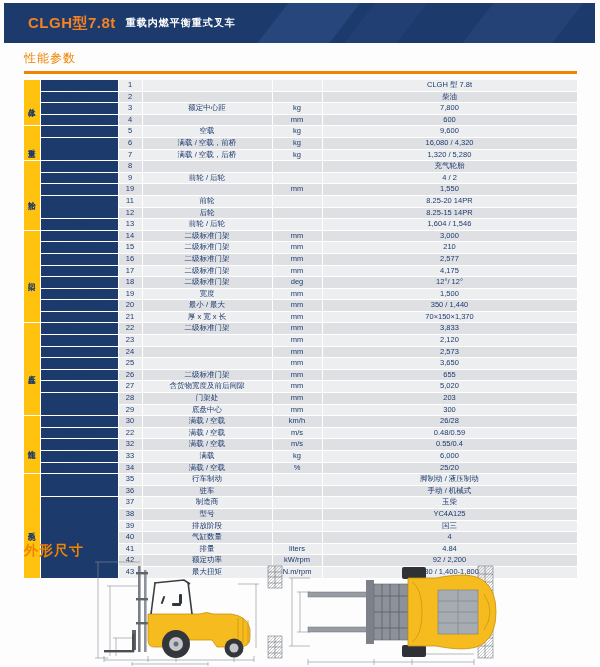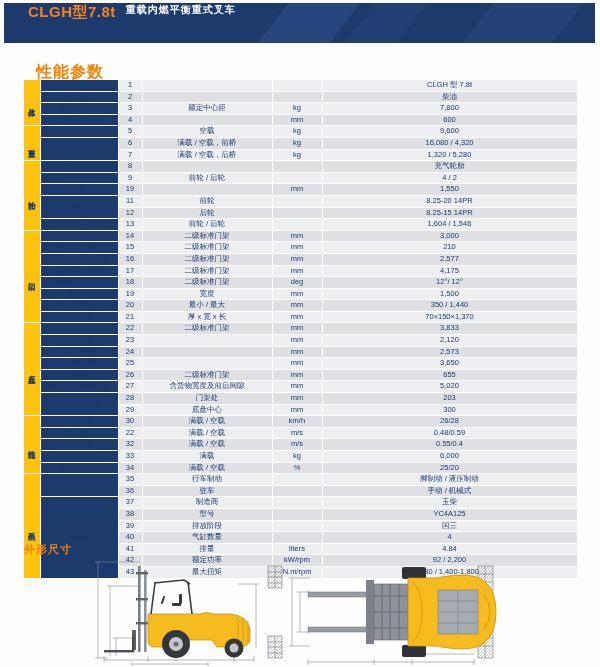--- a/index.html
+++ b/index.html
@@ -4,39 +4,39 @@
 <style>
   html,body{margin:0;padding:0;}
   body{width:600px;height:667px;background:#fdfdfd;font-family:"Liberation Sans","DejaVu Sans",sans-serif;}
   .page{position:relative;width:600px;height:667px;background:#fdfdfd;overflow:hidden;}
 
   .hdr{position:absolute;left:4px;top:3px;width:591px;height:40px;background:#1d3a6d;overflow:hidden;}
   .hdr .stripe{position:absolute;top:-15px;height:80px;transform:skewX(-38deg);}
   .hdr .s1{left:265px;width:72px;background:#27467b;}
   .hdr .s2{left:352px;width:52px;background:#223f73;}
   .hdr .s3{left:470px;width:90px;background:#254277;}
-  .hdr-text{position:absolute;left:24px;top:0;height:40px;display:flex;gap:10px;z-index:2;}
+  .hdr-text{position:absolute;left:24px;top:0;height:40px;display:flex;align-items:center;gap:10px;z-index:2;}
   .model{color:#f58220;font-size:15px;font-weight:bold;letter-spacing:.5px;}
   .htitle{color:#ffffff;font-size:10px;font-weight:bold;letter-spacing:1px;}
 
   .section-head{position:absolute;left:24px;top:50px;width:553px;}
-  .section-head h2{margin:12px;color:#f08300;font-size:16px;font-weight:bold;letter-spacing:1px;}
+  .section-head h2{margin:0;color:#f08300;font-size:12px;font-weight:normal;letter-spacing:1px;}
   .rule{margin-top:4px;height:3px;background:#f08300;}
 
   table.spec{position:absolute;left:24px;top:80px;width:553px;border-collapse:collapse;table-layout:fixed;}
   table.spec td{font-size:7.5px;color:#1d3a6d;text-align:center;padding:0;height:10.6px;line-height:10.6px;
     border-right:1px solid #fff;border-bottom:1px solid #fff;overflow:hidden;white-space:nowrap;}
   tr.odd td{background:#edeef0;}
   tr.even td{background:#dfe0e3;}
   td.cat{background:#ffc20e !important;color:#1d3a6d;font-weight:bold;vertical-align:middle;}
   td.cat span{writing-mode:vertical-lr;text-orientation:upright;letter-spacing:1px;display:inline-block;line-height:15px;}
   td.param{background:#1d3a6d !important;color:#ffffff;font-size:7px;vertical-align:middle;line-height:8px;white-space:normal;}
   td.num{text-align:left;padding-left:5px;}
 
-  .draw-title{position:absolute;left:24px;top:542px;margin:0;color:#f08300;font-size:11px;font-weight:bold;letter-spacing:1px;}
+  .draw-title{position:absolute;left:24px;top:542px;margin:0;color:#f08300;font-size:14px;font-weight:bold;letter-spacing:1px;}
   .drawings{position:absolute;left:0;top:556px;width:600px;height:111px;}
   .svg-side{position:absolute;left:88px;top:0;}
   .svg-top{position:absolute;left:262px;top:6px;}
 </style>
 </head>
 <body>
 
 <div class="page">
 
   <div class="hdr">

